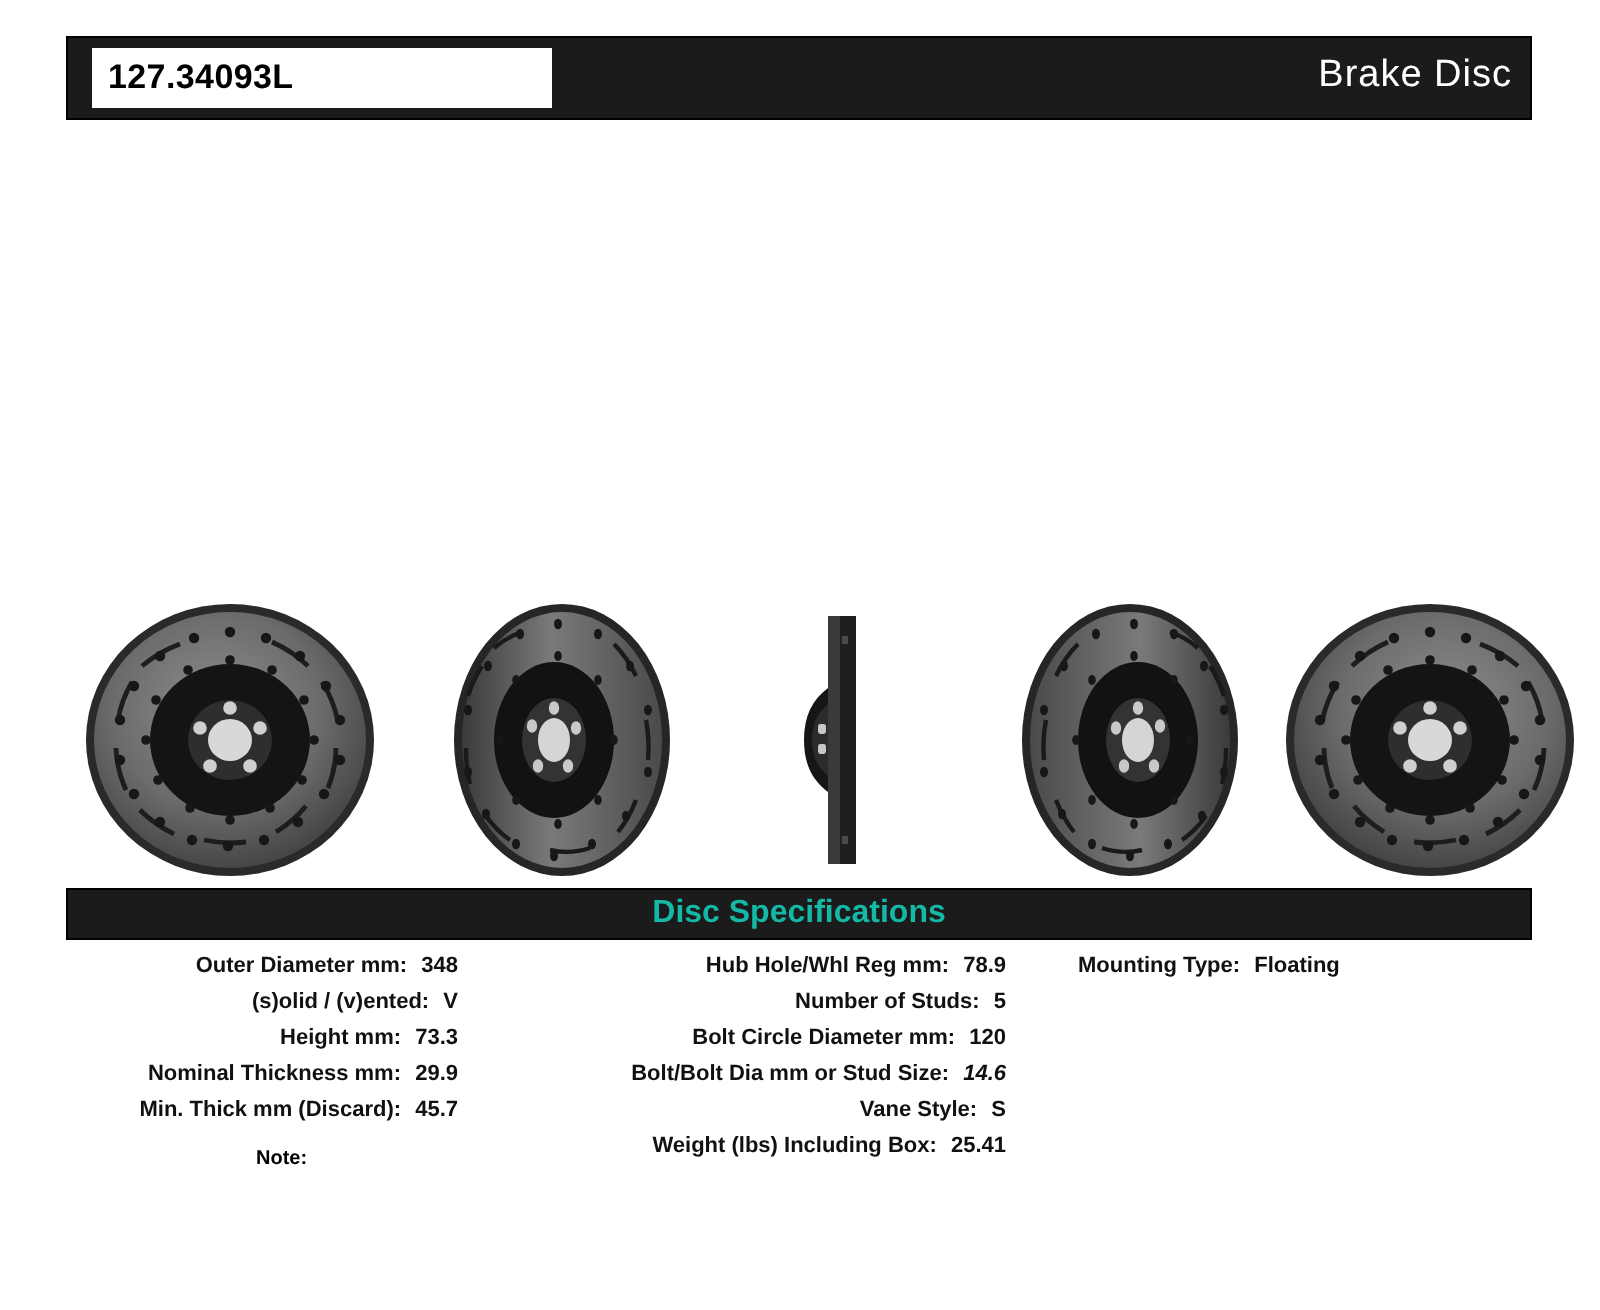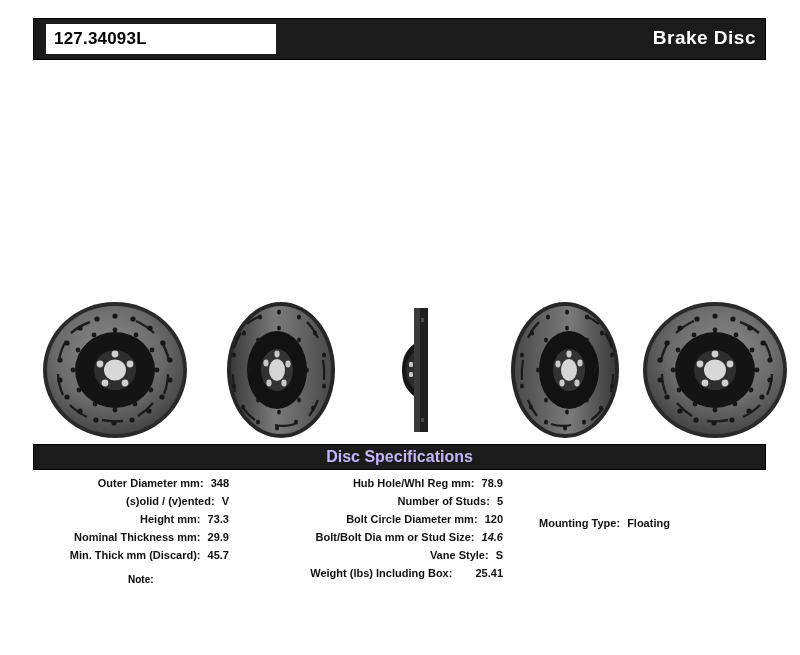--- a/index.html
+++ b/index.html
@@ -47,21 +47,21 @@
     line-height: 30px;
     padding-left: 8px;
     box-sizing: border-box;
   }
   .header-title {
     position: absolute;
     right: 44px;
     top: 27px;
     color: #ffffff;
     font-size: 19px;
-    font-weight: bold;
+    font-weight: normal;
     letter-spacing: 0.5px;
     text-align: center;
   }
 
   
   .rotor-stage {
     position: absolute;
     left: 33px;
     top: 300px;
     width: 733px;
@@ -81,38 +81,38 @@
     height: 26px;
     background: #1b1b1b;
     border: 1px solid #000;
     box-sizing: border-box;
   }
   .spec-header span {
     position: absolute;
     width: 100%;
     text-align: center;
     top: 3px;
-    color: #c4b5fd;
+    color: #14b8a6;
     font-size: 16px;
     font-weight: bold;
   }
   .spec-body {
     position: absolute;
     left: 33px;
     top: 470px;
     width: 733px;
     height: 150px;
   }
   .col {
     position: absolute;
     top: 4px;
   }
   .col-left  { left: 0;   width: 196px; text-align: right; }
   .col-mid   { left: 220px; width: 250px; text-align: right; }
-  .col-right { left: 506px; width: 240px; text-align: left; margin-top: 40px; }
+  .col-right { left: 506px; width: 240px; text-align: left; }
 
   .spec-line {
     font-size: 11px;
     font-weight: bold;
     line-height: 18px;
     white-space: nowrap;
     color: #111;
   }
   .spec-line .val { font-weight: bold; }
 
@@ -434,21 +434,21 @@
       <div class="spec-line">
         <span>Bolt/Bolt Dia mm or Stud Size:</span>
         <span class="val" style="margin-left: 4px; font-style: italic;">14.6</span>
       </div>
       <div class="spec-line">
         <span>Vane Style:</span>
         <span class="val" style="margin-left: 4px;">S</span>
       </div>
       <div class="spec-line">
         <span>Weight (lbs) Including Box:</span>
-        <span class="val" style="margin-left: 20px;">25.41</span>
+        <span class="val" style="margin-left: 4px;">25.41</span>
       </div>
     </div>
 
     <div class="col col-right">
       <div class="spec-line">
         <span>Mounting Type:</span>
         <span class="val" style="margin-left: 4px;">Floating</span>
       </div>
     </div>
 

